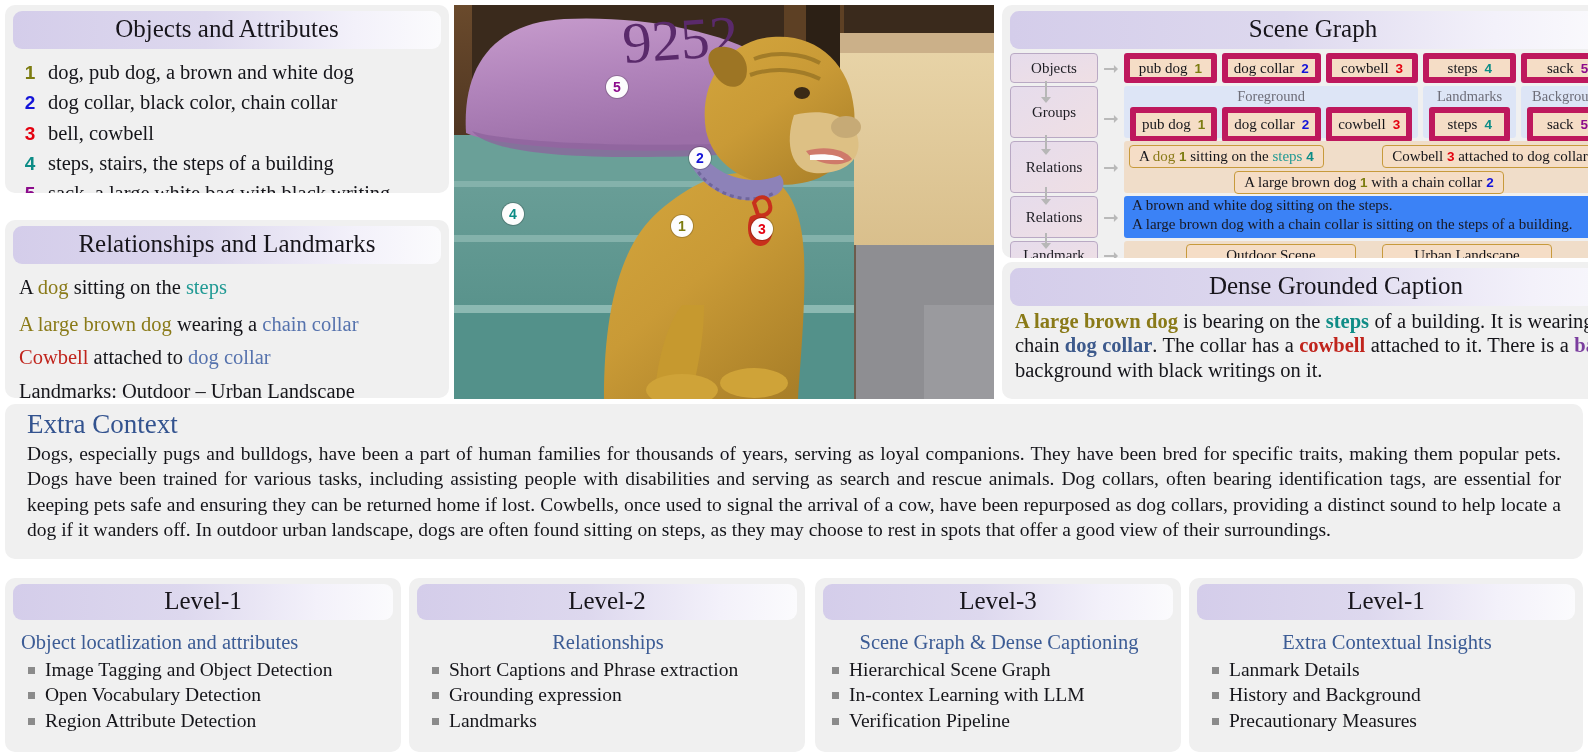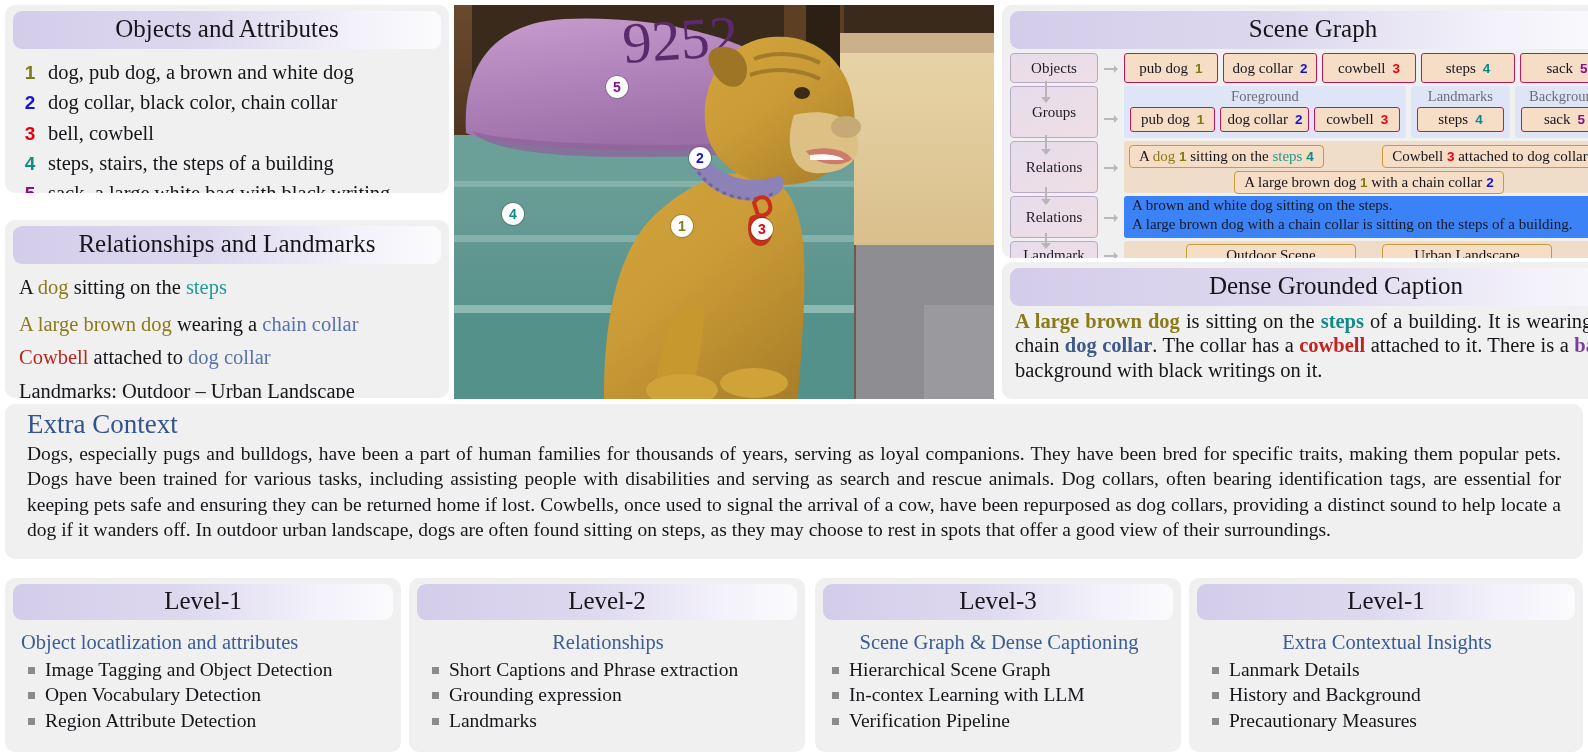--- a/index.html
+++ b/index.html
@@ -64,21 +64,21 @@
   .sg-row{display:flex;align-items:stretch;margin-bottom:3px;}
   .sg-label{
     flex:0 0 86px;border:1px solid #b9a9c4;border-radius:4px;
     background:linear-gradient(to bottom right,#e6dcec,#efdfe4);
     font-size:15px;color:#1c1c22;display:flex;align-items:center;justify-content:center;
     text-align:center;
   }
   .sg-arrow{flex:0 0 26px;display:flex;align-items:center;justify-content:center;color:#b9b9b9;font-size:19px;}
   .sg-content{flex:1 1 auto;display:flex;gap:5px;}
   .chip{
-    background:#f5ddc6;border:1px solid #be185d;border-radius:3px;
+    background:#f5ddc6;border:6px solid #be185d;border-radius:3px;
     font-size:15px;color:#15151a;padding:3px 6px;
     display:flex;align-items:center;justify-content:center;gap:7px;white-space:nowrap;
   }
   .chip b{font-family:"Liberation Sans",sans-serif;font-size:13.5px;}
   .grp-box{background:#dde5f6;border-radius:3px;padding:2px 6px 4px 6px;}
   .grp-title{text-align:center;font-size:14.5px;color:#6d6d78;line-height:1.15;margin-bottom:2px;}
   .grp-chips{display:flex;gap:5px;justify-content:center;}
   .rel-panel{
     background:#f0ddc9;border-radius:3px;padding:4px 5px;flex:1 1 auto;
   }
@@ -388,21 +388,21 @@
           <div class="rchip" style="min-width:150px;text-align:center;">Urban Landscape</div>
         </div>
       </div>
 
     </div>
   </div>
 
   <div class="card dgc">
     <div class="card-hd">Dense Grounded Caption</div>
     <div class="dgc-body">
-      <b class="d1">A large brown dog</b><span> is sitting on the </span><b class="d5">steps</b><span> of a building. It is wearing a black chain </span><b class="d2">dog collar</b><span>. The collar has a </span><b class="d3">cowbell</b><span> attached to it. There is a </span><b class="d4">bag</b><span> in the background with black writings on it.</span>
+      <b class="d1">A large brown dog</b><span> is bearing on the </span><b class="d5">steps</b><span> of a building. It is wearing a black chain </span><b class="d2">dog collar</b><span>. The collar has a </span><b class="d3">cowbell</b><span> attached to it. There is a </span><b class="d4">bag</b><span> in the background with black writings on it.</span>
     </div>
   </div>
 
   <div class="card extra">
     <div class="extra-title">Extra Context</div>
     <div class="extra-text">Dogs, especially pugs and bulldogs, have been a part of human families for thousands of years, serving as loyal companions. They have been bred for specific traits, making them popular pets. Dogs have been trained for various tasks, including assisting people with disabilities and serving as search and rescue animals. Dog collars, often bearing identification tags, are essential for keeping pets safe and ensuring they can be returned home if lost. Cowbells, once used to signal the arrival of a cow, have been repurposed as dog collars, providing a distinct sound to help locate a dog if it wanders off. In outdoor urban landscape, dogs are often found sitting on steps, as they may choose to rest in spots that offer a good view of their surroundings.</div>
   </div>
 
   <div class="card lv" style="left:5px;width:396px;">
     <div class="card-hd">Level-1</div>

